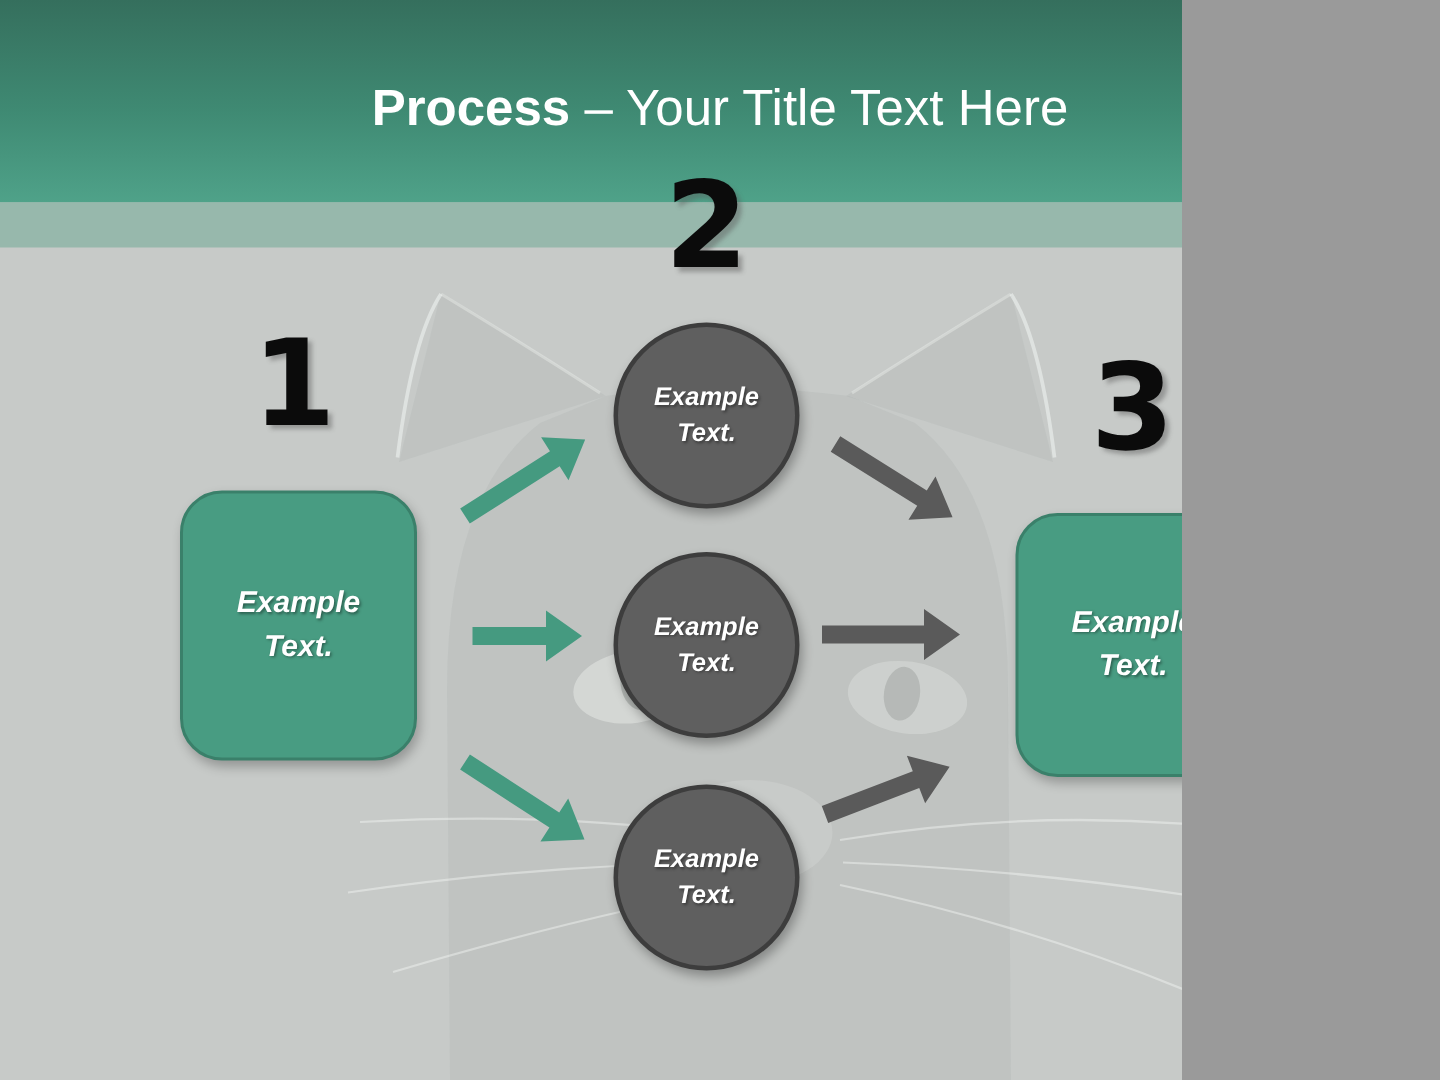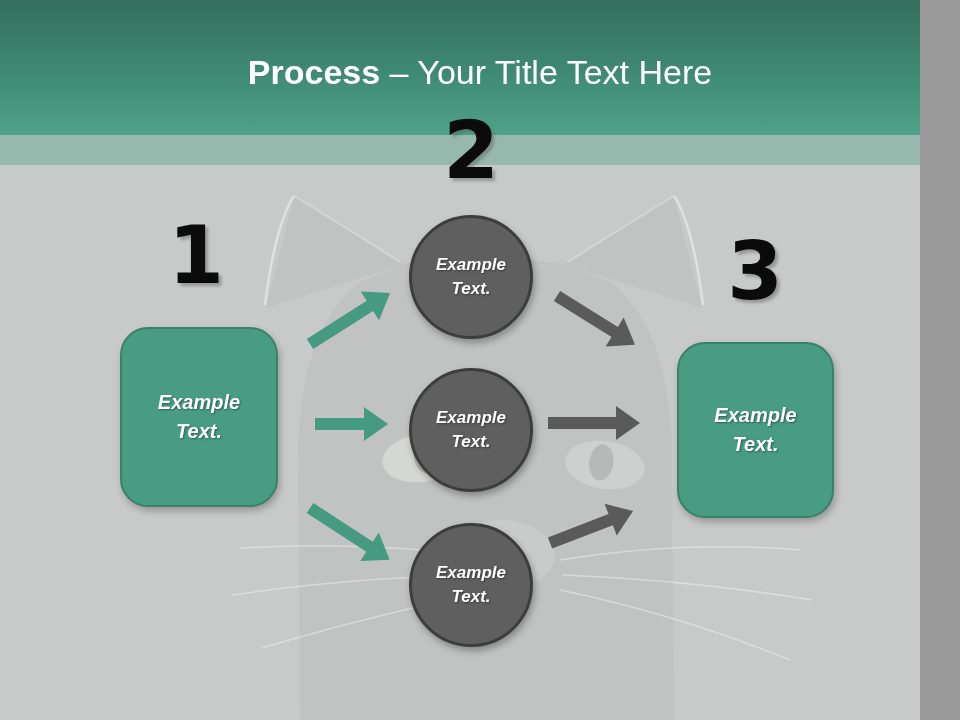--- a/index.html
+++ b/index.html
@@ -1,17 +1,17 @@
 <!DOCTYPE html>
 <html><head>
 <meta charset="utf-8">
 <style>
   html,body{margin:0;padding:0;background:#9a9a9a;}
   .slide{
-    position:relative;width:920px;height:720px;overflow:hidden;
+    position:relative;width:788px;height:720px;overflow:hidden;
     background:#c7cac8;
     font-family:"Liberation Sans",sans-serif;
   }
   
   .header{
     position:absolute;left:0;top:0;width:960px;height:135px;
     background:linear-gradient(180deg,#356f5d 0%,#3f8a73 55%,#4fa289 100%);
   }
   .title{
     position:absolute;left:0;top:52px;width:960px;

